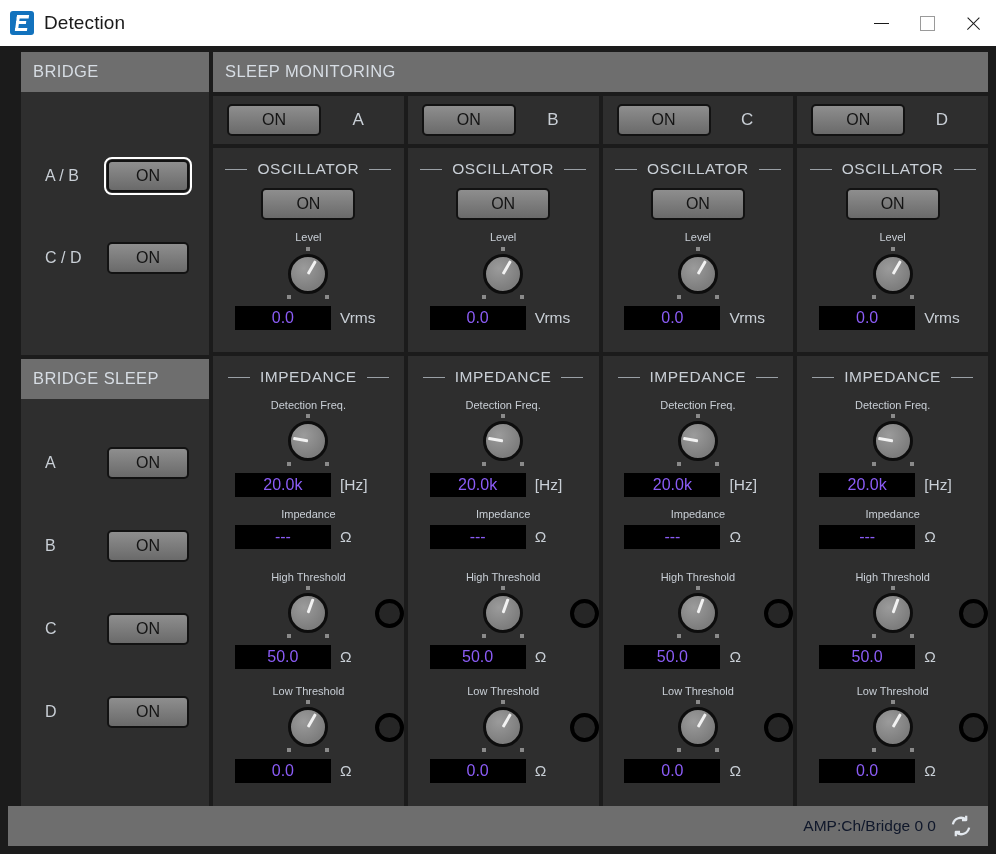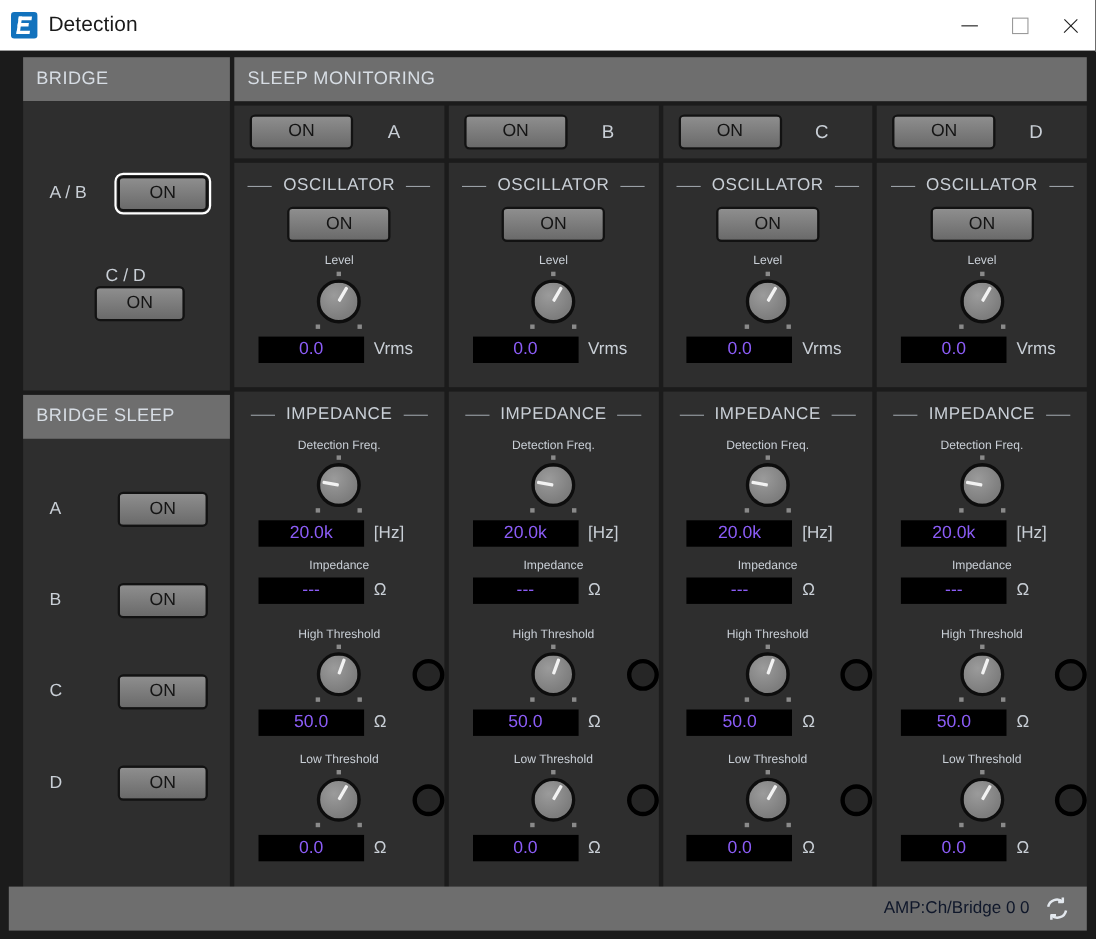--- a/index.html
+++ b/index.html
@@ -136,21 +136,21 @@
     text-align: center;
     box-sizing: border-box;
     padding: 0;
   }
   .btn.focused {
     outline: 2px solid #ffffff;
     outline-offset: 1px;
   }
 
   .bridge-body { padding-top: 68px; }
-  .bridge-body .kv-row + .kv-row { margin-top: 50px; flex-direction: column; }
+  .bridge-body .kv-row + .kv-row { margin-top: 50px; }
 
   .sleep-body { padding-top: 48px; }
   .sleep-body .kv-row + .kv-row { margin-top: 51px; }
 
   
   .chan-grid {
     display: flex;
     gap: 4px;
     flex: 1;
   }

